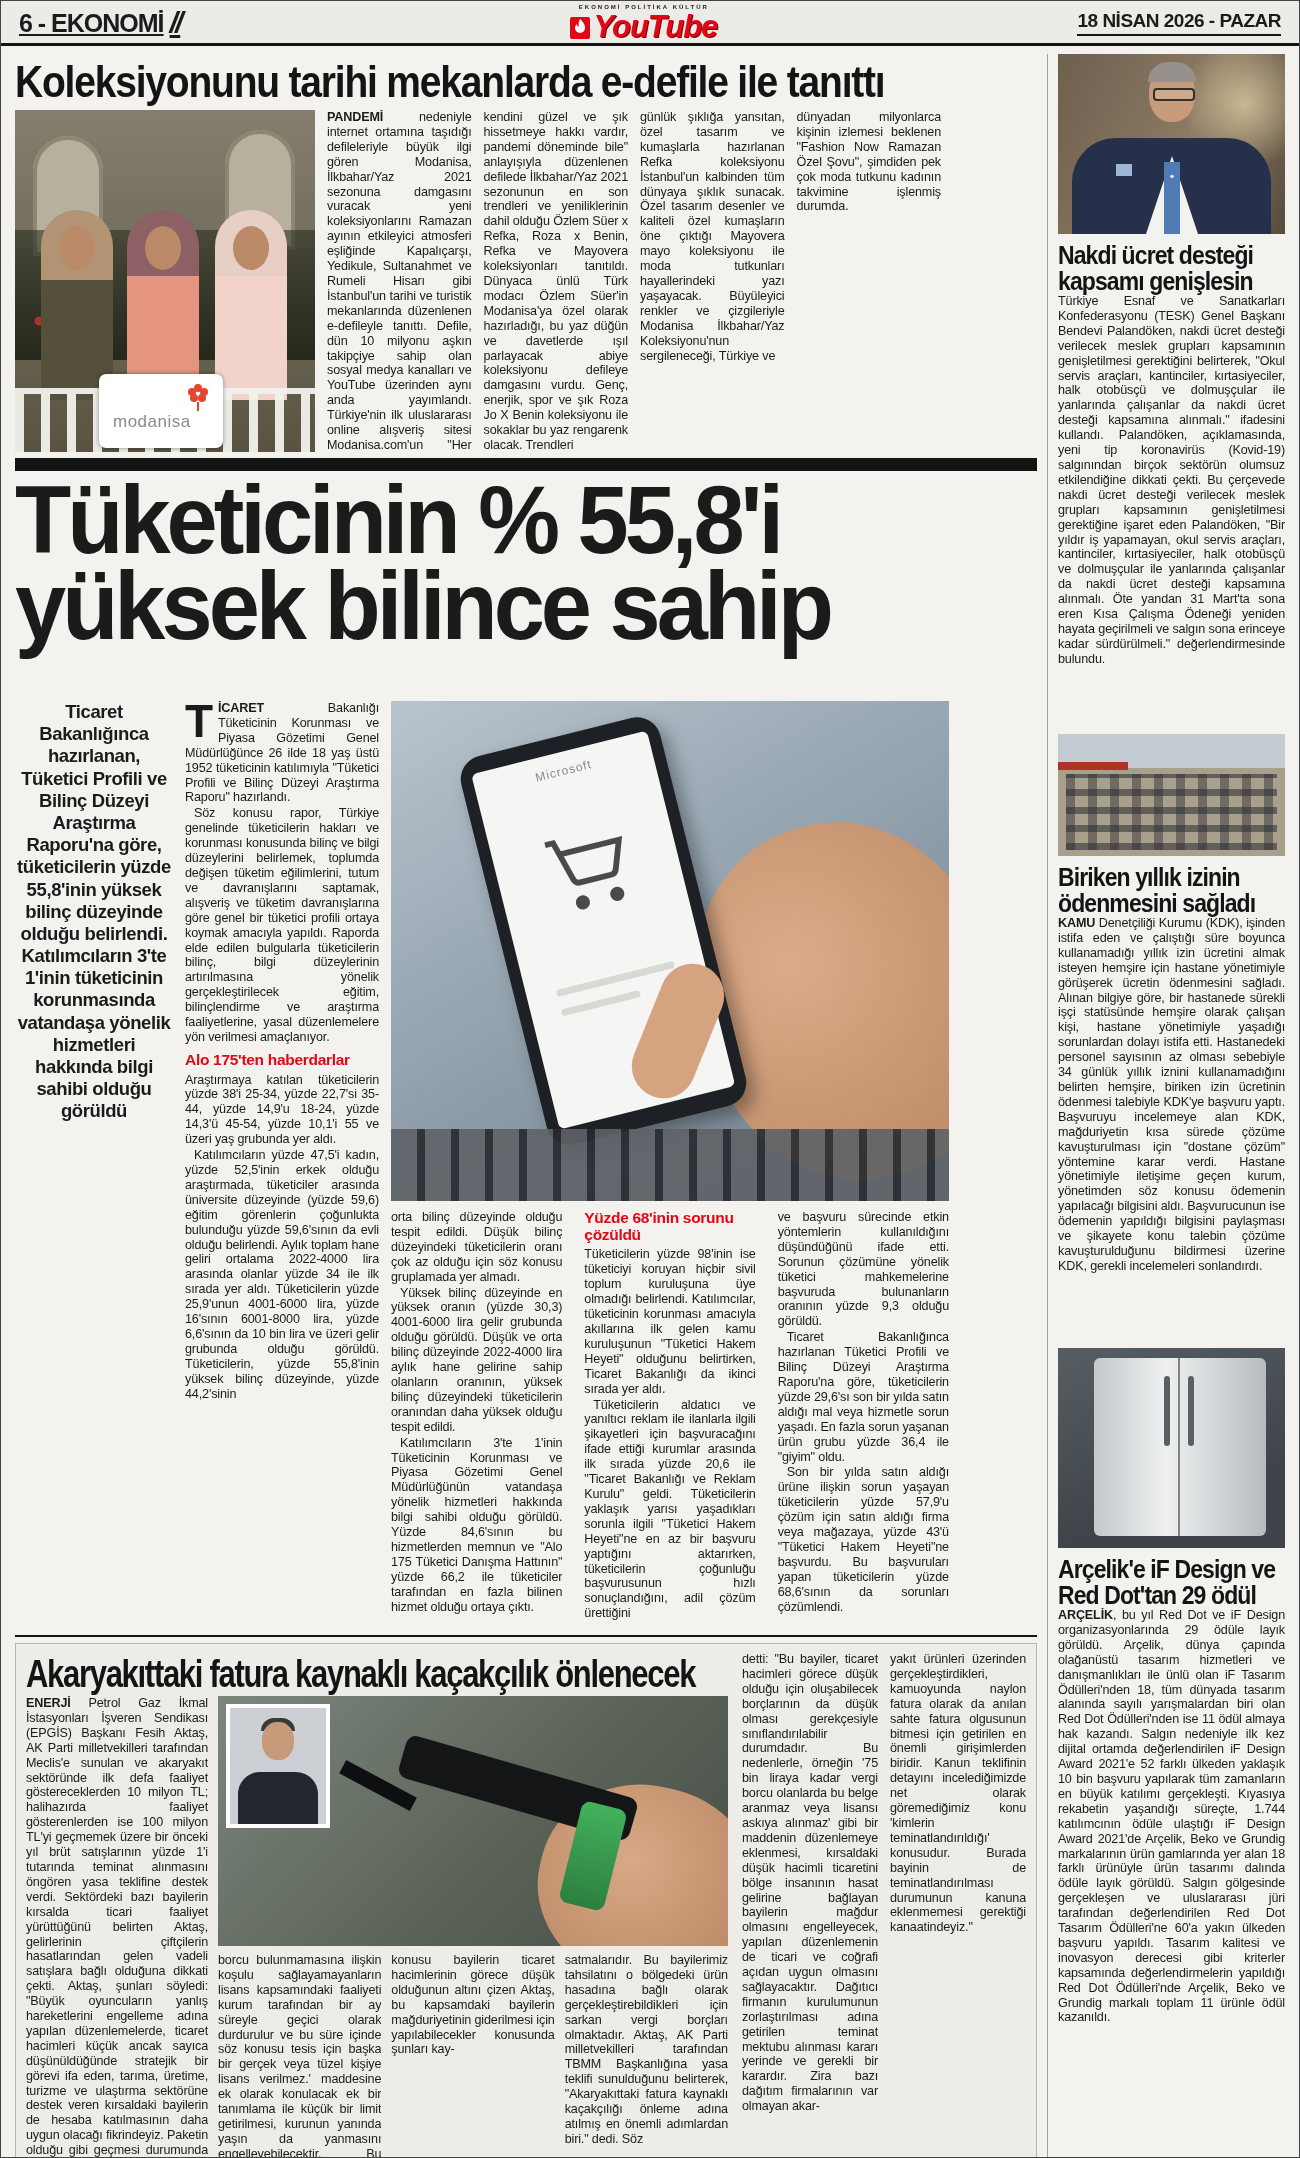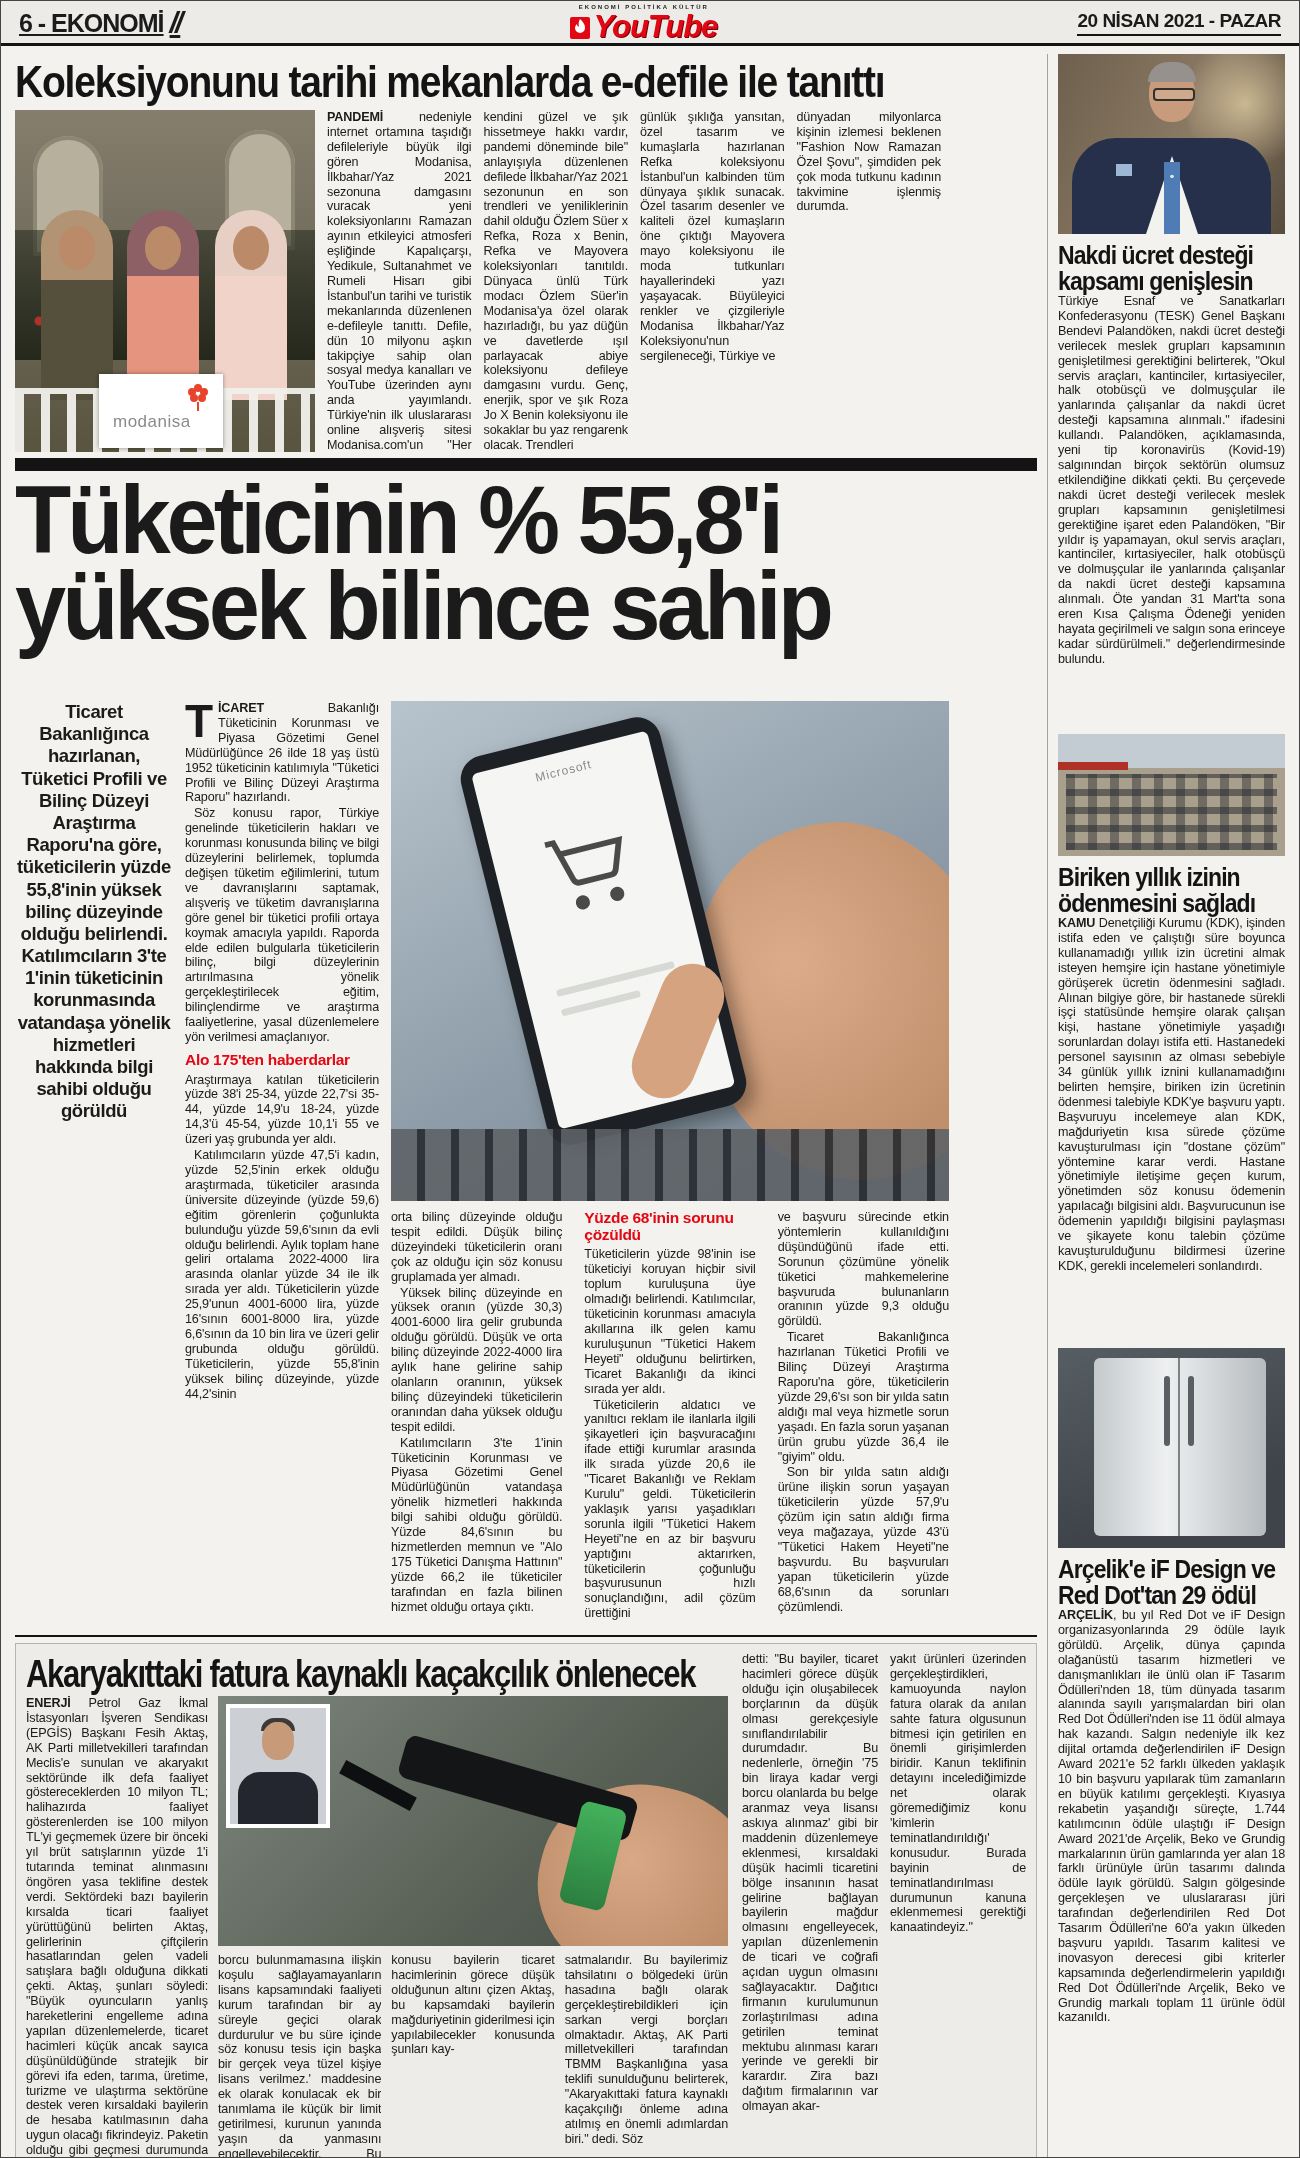--- a/index.html
+++ b/index.html
@@ -78,21 +78,21 @@
      radial-gradient(circle 6px at 88% 65%,#b03226 0 4px,transparent 5px),
      radial-gradient(circle 6px at 8% 70%,#b03226 0 4px,transparent 5px),
      linear-gradient(180deg,rgba(36,42,28,.55),rgba(25,30,18,.85));}
   .person{bottom:52px;width:72px;height:190px;border-radius:36px 36px 0 0;}
   .person:before{content:"";position:absolute;top:16px;left:18px;width:36px;height:44px;border-radius:50%;background:#bb8a68;}
   .p1{left:26px;background:linear-gradient(180deg,#b29474 70px,#55503b 70px);}
   .p2{left:112px;background:linear-gradient(180deg,#8c6065 66px,#e4947f 66px);}
   .p3{left:200px;background:linear-gradient(180deg,#e8cfc6 66px,#f1d3ca 66px);}
   .fence{left:0;right:0;bottom:0;height:58px;opacity:.95;
      background:repeating-linear-gradient(90deg,#f2f1ec 0 9px,rgba(0,0,0,0) 9px 26px);border-top:6px solid #f2f1ec;}
-  .logo-card{left:84px;bottom:4px;width:124px;height:74px;background:#fff;box-shadow:0 0 4px rgba(0,0,0,.4);}
+  .logo-card{left:84px;bottom:4px;width:124px;height:74px;background:#fff;box-shadow:0 0 4px rgba(0,0,0,.4);border-radius:7px;}
   .logo-card span{position:absolute;left:14px;top:38px;font-size:17px;color:#8b8b8b;letter-spacing:.5px;}
   .logo-card svg{left:86px;top:8px;}
   
   .ph-man{width:100%;height:180px;background:linear-gradient(115deg,#6e604e,#8b7a64 55%,#574c3d);}
   .glow{right:-20px;top:-20px;width:120px;height:140px;border-radius:50%;
         background:radial-gradient(circle,rgba(235,215,170,.7),rgba(235,215,170,0) 70%);}
   .suit{bottom:0;left:14px;right:14px;height:96px;background:#26304a;border-radius:44px 44px 0 0;}
   .shirt{bottom:0;left:50%;margin-left:-26px;width:52px;height:78px;background:#f2f2ef;
          clip-path:polygon(50% 100%,0 0,100% 0);transform:rotate(180deg);}
   .tie{bottom:0;left:50%;margin-left:-8px;width:16px;height:72px;
@@ -154,21 +154,21 @@
     <div class="logo">
       <span class="logo-tag">EKONOMİ POLİTİKA KÜLTÜR</span>
       <span class="logo-row">
         <svg width="20" height="24" viewBox="0 0 20 24">
             <rect x="0" y="2" width="20" height="22" rx="2" fill="#e30613"></rect>
             <path d="M10 4c3 3 5 5 5 9a5 5 0 0 1-10 0c0-2 1-3 2-4 0 2 1 2.5 2 2.5C8 8 9 6 10 4z" fill="#fff"></path>
           </svg>
         <span class="logo-text">YouTube</span>
       </span>
     </div>
-    <div class="hdr-date">20 NİSAN 2021 - PAZAR</div>
+    <div class="hdr-date">18 NİSAN 2026 - PAZAR</div>
   </div>
 
   <div class="layout">
 
     <div class="content">
 
       <section>
         <h1 class="h-top">Koleksiyonunu tarihi mekanlarda e-defile ile tanıttı</h1>
         <div class="top-row">
           <figure class="ph-modanisa">

